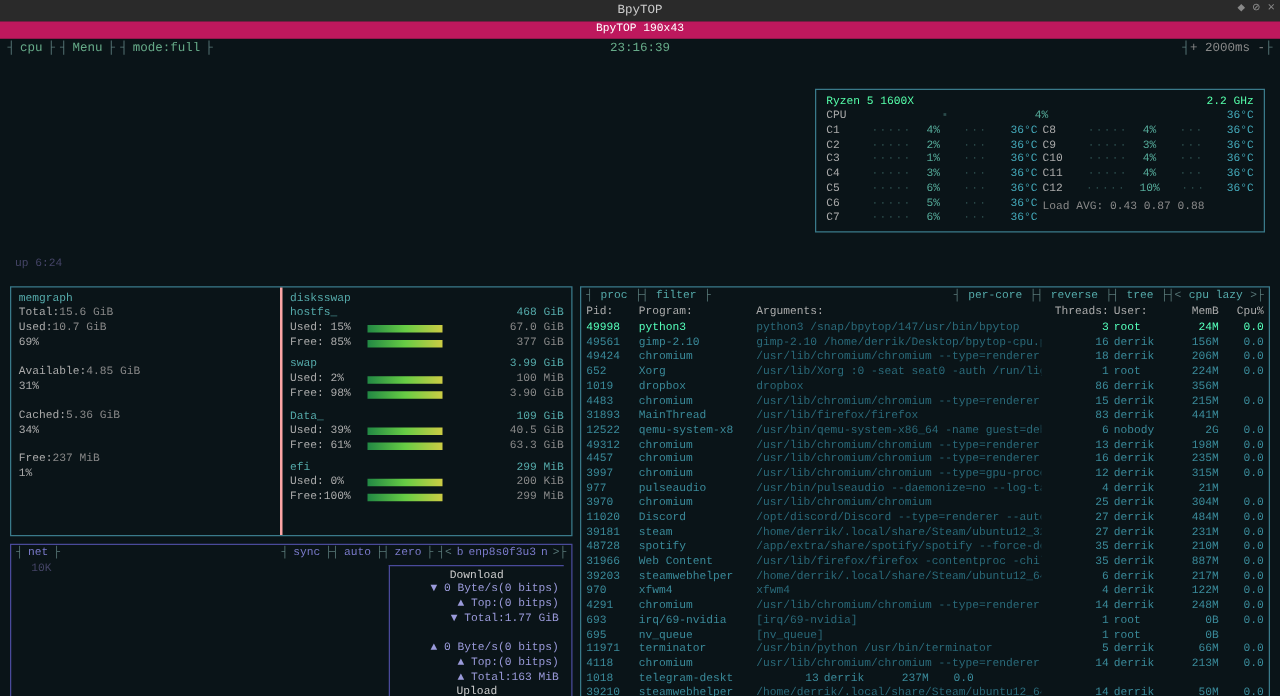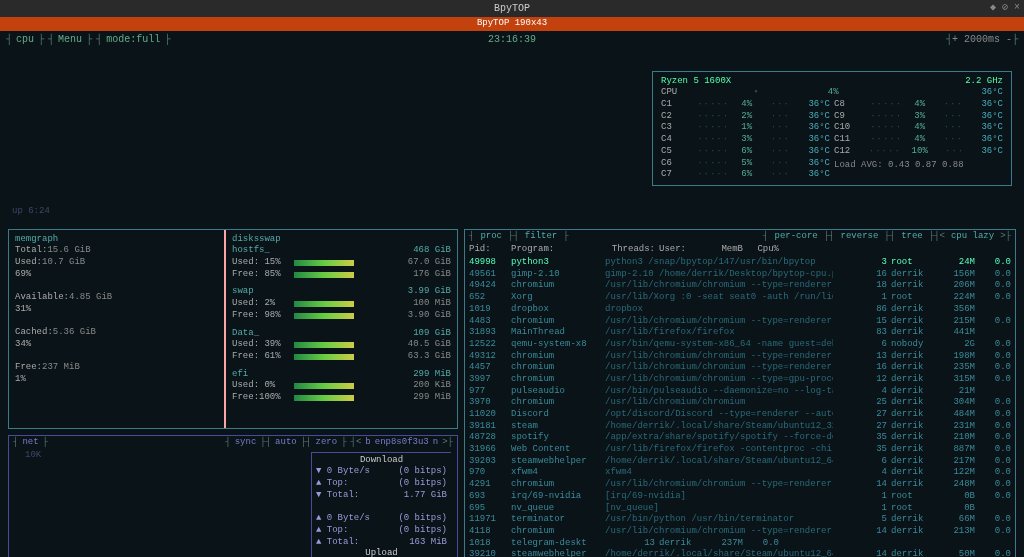--- a/index.html
+++ b/index.html
@@ -22,21 +22,21 @@
   position: relative;
 }
 .window-controls {
   position: absolute;
   right: 4px;
   top: 1px;
   color: #888;
   font-size: 10px;
 }
 .redbar {
-  background: #c2410c;
+  background: #be185d;
   color: #fff;
   text-align: center;
   padding: 1px 0;
   font-size: 9px;
 }
 .main {
   position: relative;
   height: 530px;
 }
 .topbar {
@@ -120,21 +120,21 @@
 .net-stats {
   position: absolute;
   right: 6px;
   top: 16px;
   width: 140px;
   border-top: 1px solid #4a4a9a;
   border-left: 1px solid #4a4a9a;
   padding: 2px 4px;
   color: #9a9ada;
 }
-.net-line { display: flex; justify-content: space-between; }
+.net-line { display: flex; justify-content: flex-end; }
 .scale-lbl { position: absolute; left: 16px; color: #446; }
 
 .proc-panel {
   position: absolute;
   left: 464px;
   top: 198px;
   right: 8px;
   height: 344px;
   border: 1px solid #3a7a8a;
   font-size: 9px;
@@ -343,21 +343,21 @@
             <span>468 GiB</span>
           </div>
     <div class="disk-line">
             <span class="lbl">Used: 15%</span>
             <span class="bar" style="width:60px"></span>
             <span class="amt">67.0 GiB</span>
           </div>
     <div class="disk-line">
             <span class="lbl">Free: 85%</span>
             <span class="bar" style="width:60px"></span>
-            <span class="amt">176 GiB</span>
+            <span class="amt">377 GiB</span>
           </div>
   </div>
   <div class="disk-sec">
     <div class="disk-name">
             <span>swap</span>
             <span>3.99 GiB</span>
           </div>
     <div class="disk-line">
             <span class="lbl">Used:  2%</span>
             <span class="bar" style="width:60px"></span>
@@ -474,20 +474,21 @@
           <span class="brac">├┤</span>
         <span>tree</span>
           <span class="brac">├┤&lt;</span>
         <span>cpu lazy</span>
           <span class="brac">&gt;├</span>
       </span>
     </div>
     <div class="proc-header">
       <span class="col-pid">Pid:</span>
       <span class="col-prog">Program:</span>
+      <span class="col-args">Arguments:</span>
       <span class="col-thr">Threads:</span>
       <span class="col-user">User:</span>
       <span class="col-mem">MemB</span>
       <span class="col-cpu">Cpu%</span>
     </div>
     <div id="proc-rows">
   <div class="proc-row highlight">
     <span class="col-pid">49998</span>
     <span class="col-prog">python3</span>
     <span class="col-args">python3 /snap/bpytop/147/usr/bin/bpytop</span>

